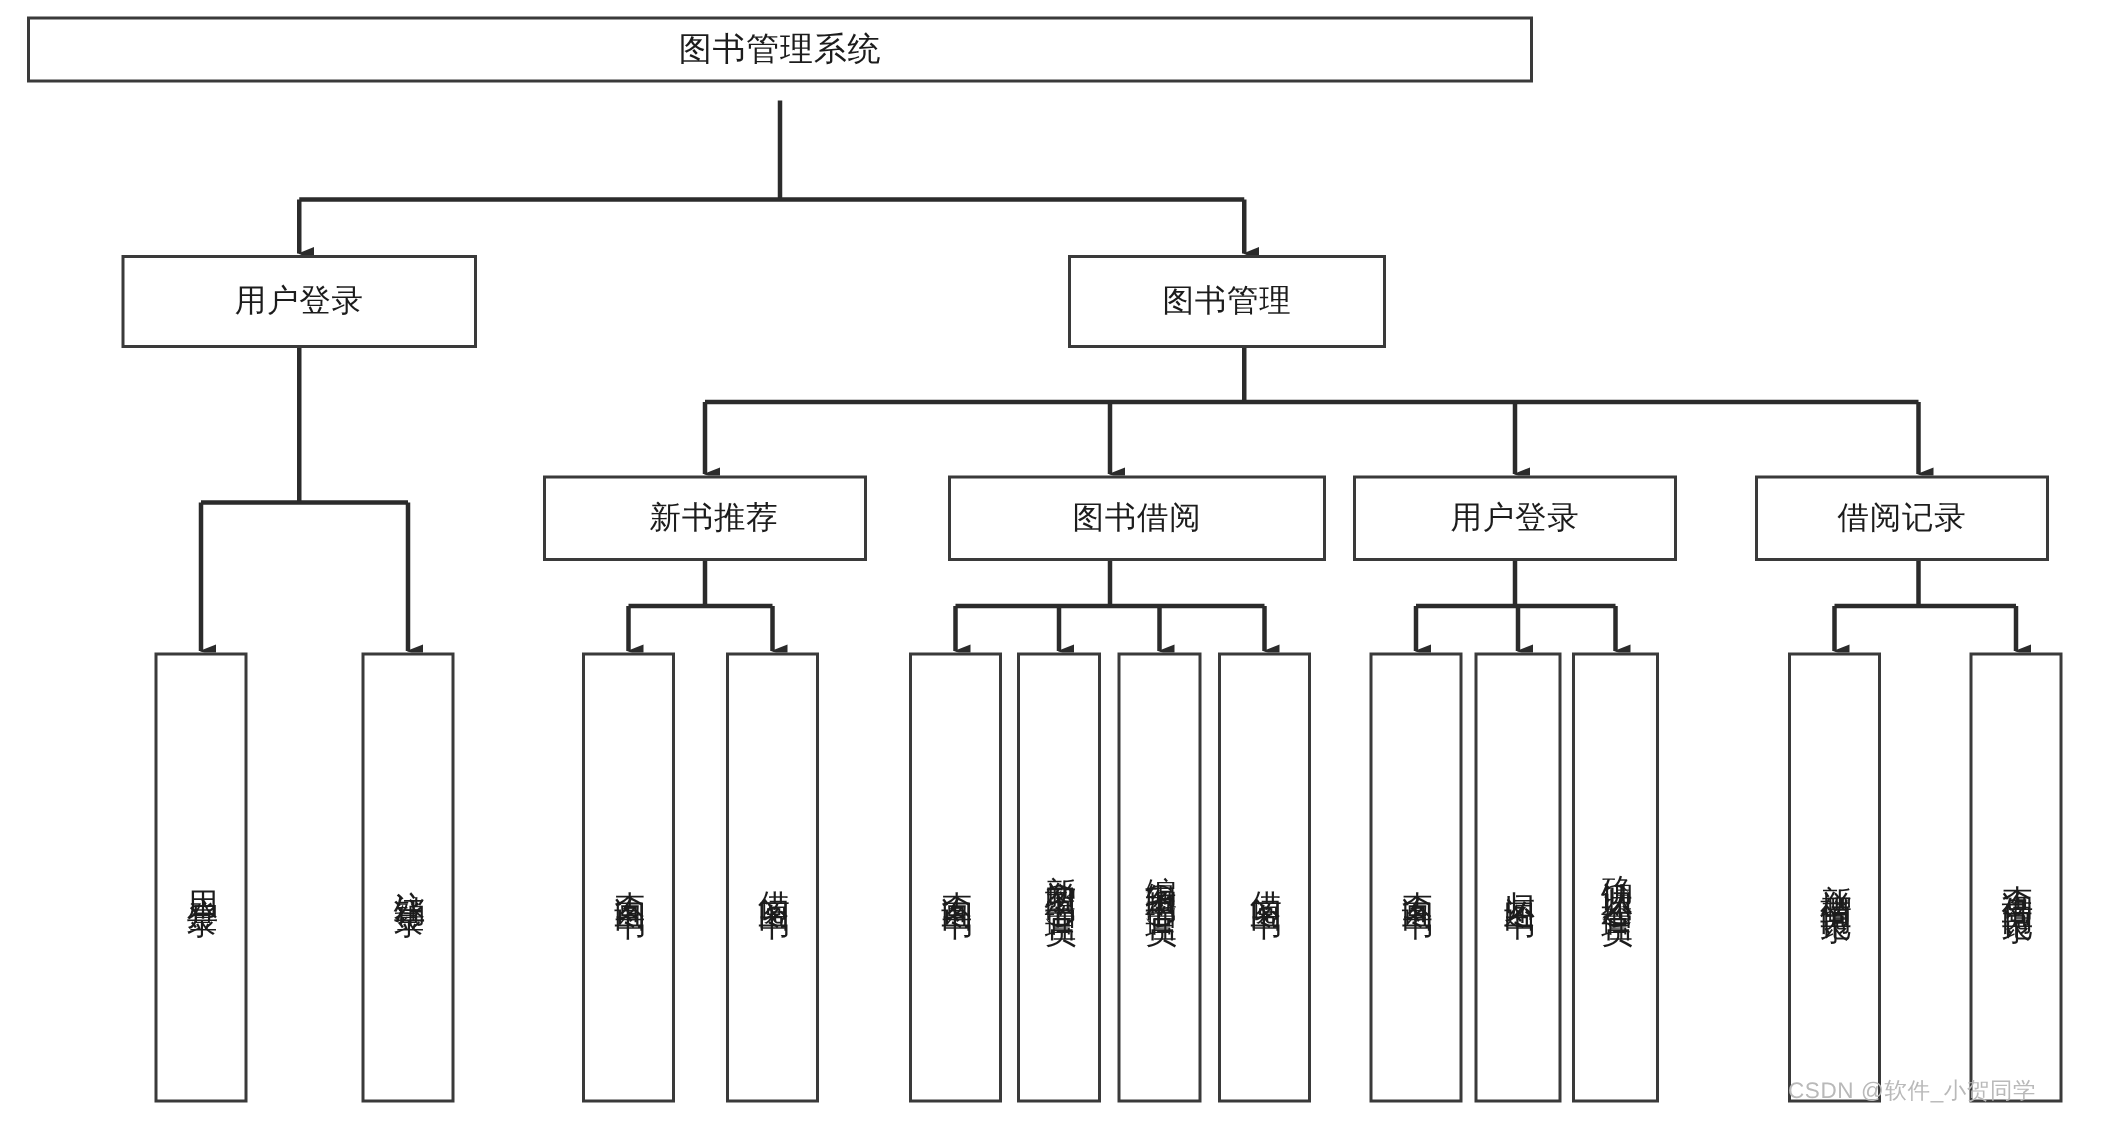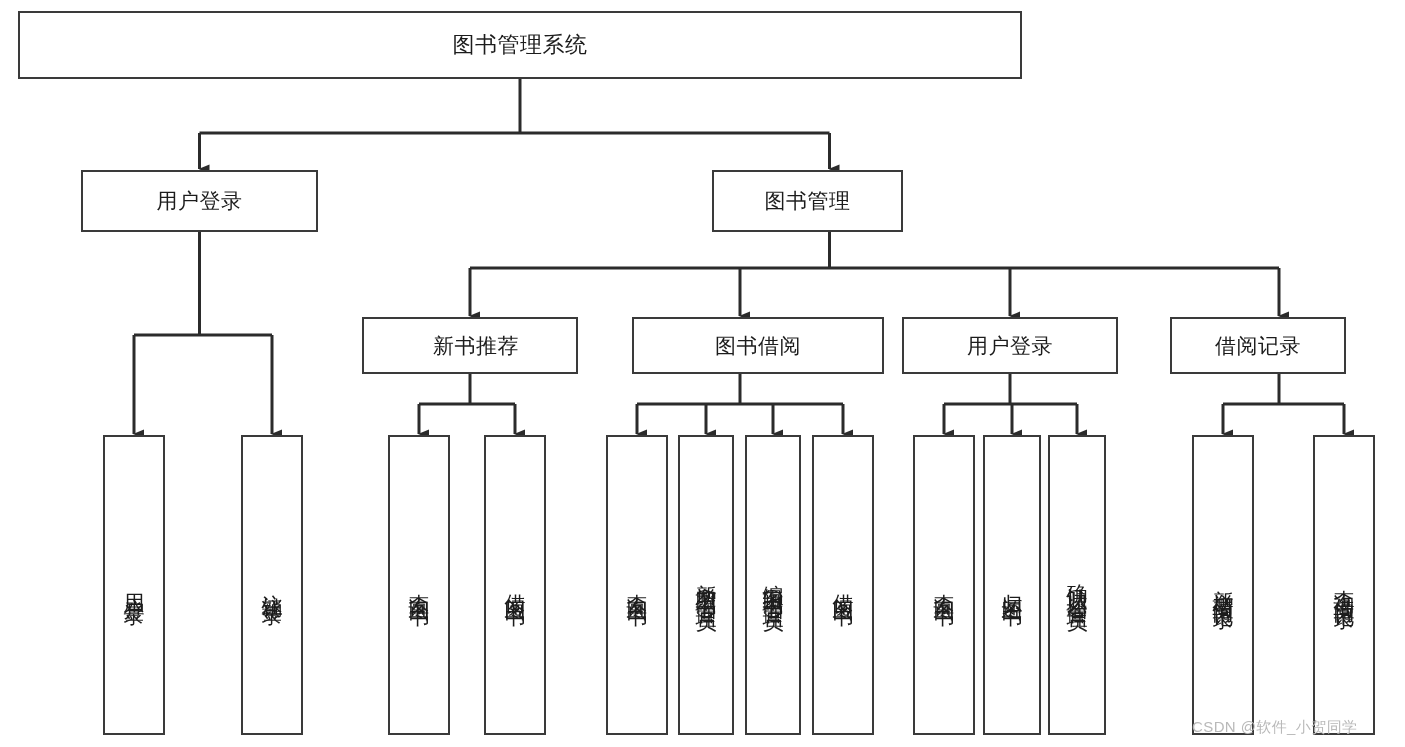--- a/index.html
+++ b/index.html
@@ -108,39 +108,39 @@
         <line x1="1012" y1="404" x2="1012" y2="434" stroke="#2b2b2b" stroke-width="3" marker-end="url(#arrowhead)"></line>
         <line x1="1077" y1="404" x2="1077" y2="434" stroke="#2b2b2b" stroke-width="3" marker-end="url(#arrowhead)"></line>
         <line x1="1279" y1="374" x2="1279" y2="404" stroke="#2b2b2b" stroke-width="3"></line>
         <line x1="1223" y1="404" x2="1344" y2="404" stroke="#2b2b2b" stroke-width="3"></line>
         <line x1="1223" y1="404" x2="1223" y2="434" stroke="#2b2b2b" stroke-width="3" marker-end="url(#arrowhead)"></line>
         <line x1="1344" y1="404" x2="1344" y2="434" stroke="#2b2b2b" stroke-width="3" marker-end="url(#arrowhead)"></line>
       </g>
   </svg>
 
   <div id="node-layer">
-      <div class="node horizontal root" style="left: 18px; top: 11px; width: 1004px; height: 68px;">
+      <div class="node horizontal root" style="left: 18px; top: 11px; width: 1004px; height: 44px;">
         <span class="node-label">图书管理系统</span>
       </div>
       <div class="node horizontal" style="left: 81px; top: 170px; width: 237px; height: 62px;">
         <span class="node-label">用户登录</span>
       </div>
-      <div class="node horizontal" style="left: 712px; top: 170px; width: 191px; height: 62px;">
+      <div class="node horizontal" style="left: 712px; top: 170px; width: 212px; height: 62px;">
         <span class="node-label">图书管理</span>
       </div>
       <div class="node horizontal" style="left: 362px; top: 317px; width: 216px; height: 57px; padding-left: 12px;">
         <span class="node-label">新书推荐</span>
       </div>
       <div class="node horizontal" style="left: 632px; top: 317px; width: 252px; height: 57px;">
         <span class="node-label">图书借阅</span>
       </div>
       <div class="node horizontal" style="left: 902px; top: 317px; width: 216px; height: 57px;">
         <span class="node-label">用户登录</span>
       </div>
-      <div class="node horizontal" style="left: 1170px; top: 317px; width: 176px; height: 57px;">
+      <div class="node horizontal" style="left: 1170px; top: 317px; width: 196px; height: 57px;">
         <span class="node-label">借阅记录</span>
       </div>
       <div class="node vertical" style="left: 103px; top: 435px; width: 62px; height: 300px;">
         <span class="node-label">用户登录</span>
       </div>
       <div class="node vertical" style="left: 241px; top: 435px; width: 62px; height: 300px;">
         <span class="node-label">注销登录</span>
       </div>
       <div class="node vertical" style="left: 388px; top: 435px; width: 62px; height: 300px;">
         <span class="node-label">查询图书</span>

